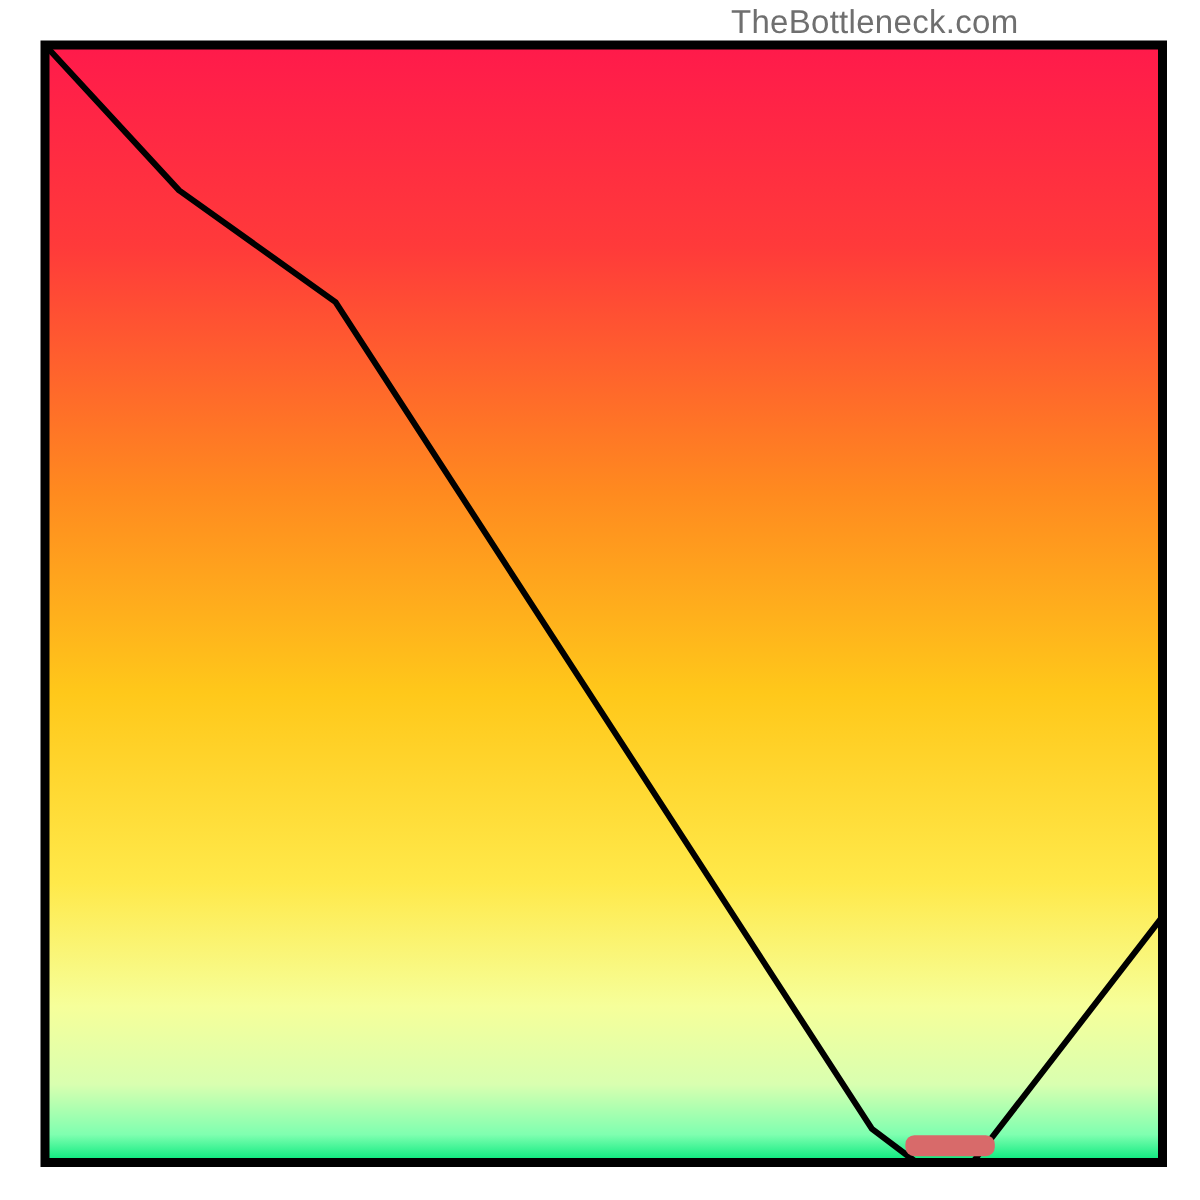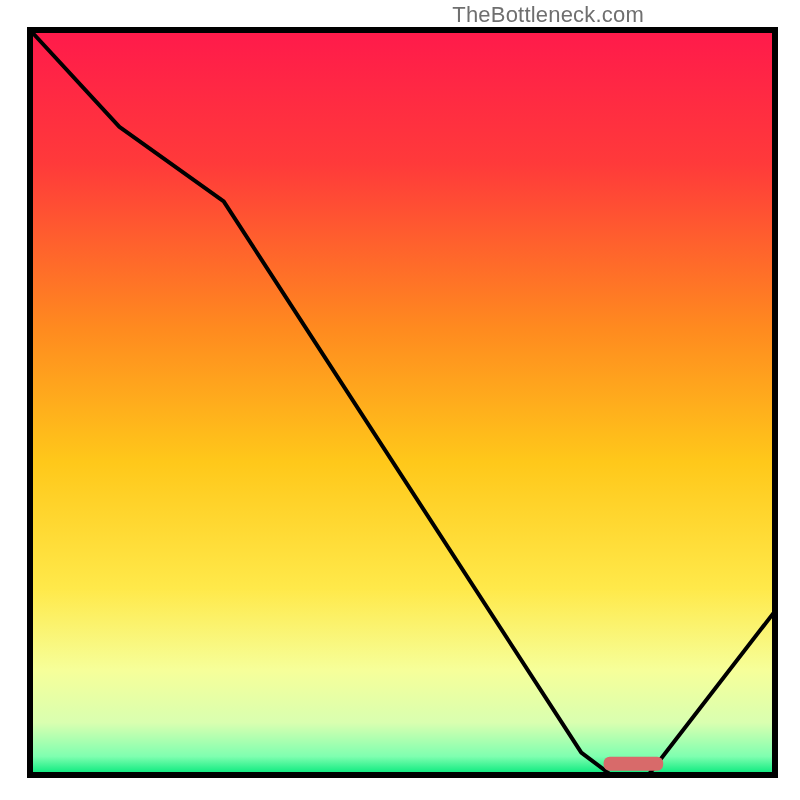--- a/index.html
+++ b/index.html
@@ -8,20 +8,21 @@
     width: 800px;
     height: 800px;
     overflow: hidden;
     background: #fff;
     font-family: Arial, Helvetica, sans-serif;
   }
   .wrap {
     position: relative;
     width: 652px;
     height: 800px;
+    padding-left: 35px;
   }
   .watermark {
     position: absolute;
     top: 2px;
     right: 8px;
     color: #6f6f6f;
     font-size: 22px;
     font-weight: 500;
     letter-spacing: 0.2px;
     z-index: 20;

